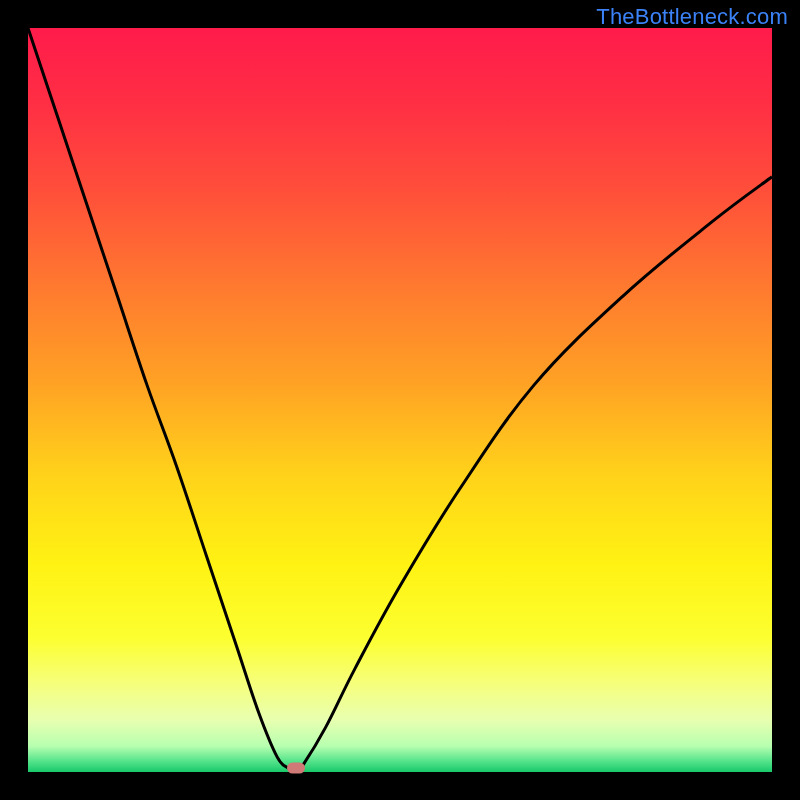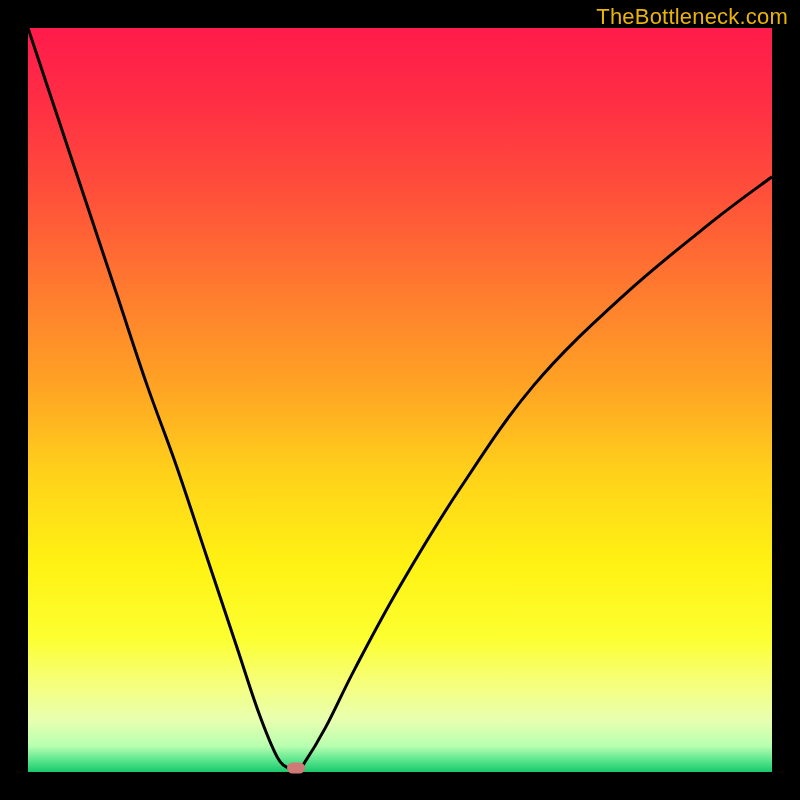--- a/index.html
+++ b/index.html
@@ -33,21 +33,21 @@
   .curve-svg {
     position: absolute;
     inset: 0;
     width: 100%;
     height: 100%;
   }
   .watermark {
     position: absolute;
     top: 4px;
     right: 12px;
-    color: #eab308;
+    color: #3b82f6;
     font-size: 22px;
     letter-spacing: 0.2px;
     user-select: none;
   }
   .marker {
     position: absolute;
     width: 18px;
     height: 11px;
     border-radius: 6px;
     background: #cf7a76;

